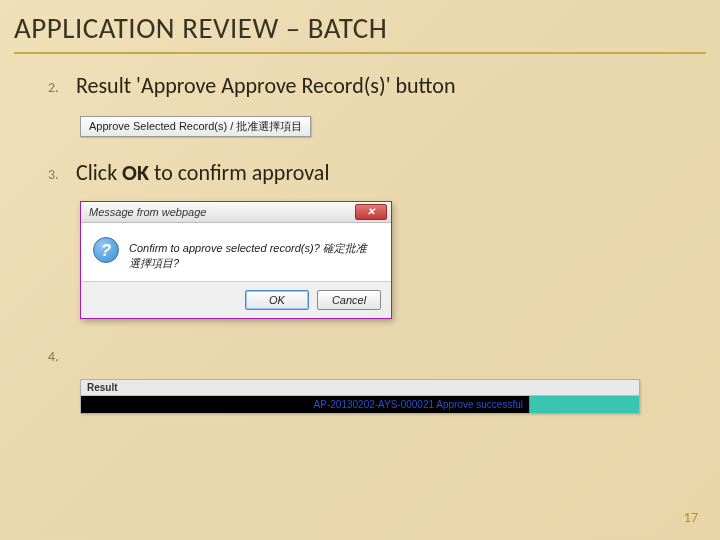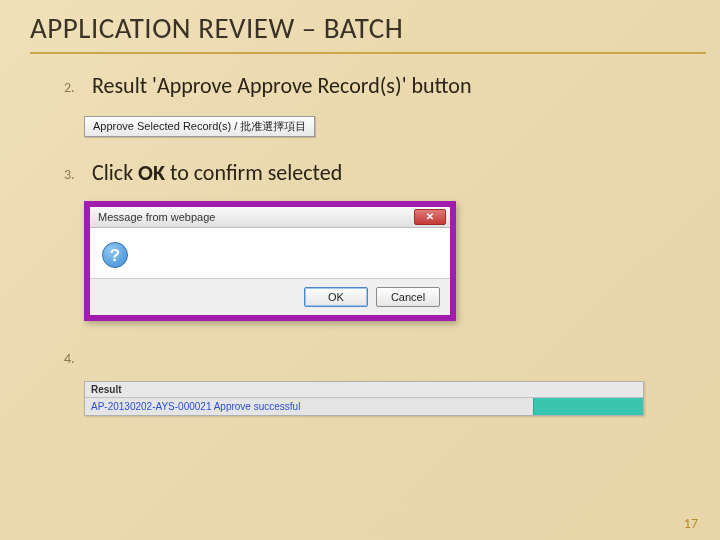--- a/index.html
+++ b/index.html
@@ -5,21 +5,21 @@
   * { box-sizing: border-box; margin: 0; padding: 0; }
   html, body { width: 720px; height: 540px; }
   body {
     font-family: "Calibri", "Segoe UI", Arial, sans-serif;
     background: linear-gradient(135deg, #f0e0b8 0%, #ead9af 40%, #e8d5a8 100%);
     position: relative;
     overflow: hidden;
   }
   .slide {
     width: 100%; height: 100%;
-    padding: 10px 0 0 16px;
+    padding: 10px 0 0 0;
     position: relative;
   }
   .title-wrap {
     padding: 0 14px 0 14px;
   }
   .title {
     font-size: 29px;
     font-weight: 400;
     color: #3a3224;
     letter-spacing: 0.5px;
@@ -43,44 +43,45 @@
     padding-top: 7px;
     text-align: left;
   }
   .text {
     font-size: 22px;
     color: #2a2416;
     line-height: 1.3;
   }
   .text b { font-weight: 700; }
   .embed {
-    margin-left: 20px;
+    margin-left: 32px;
     margin-bottom: 22px;
   }
 
   
   .approve-btn {
     display: inline-flex;
     align-items: center;
     background: linear-gradient(#fdfdfd, #e9e9e9);
     border: 1px solid #9a9a9a;
     font-size: 11px;
     font-family: Tahoma, Arial, sans-serif;
     color: #222;
     padding: 2px 8px;
     box-shadow: 1px 1px 1px rgba(0,0,0,0.15);
   }
 
   
   .dialog {
-    width: 372px;
-    border: 6px solid #a21caf;
+    width: 312px;
+    border: 1px solid #a21caf;
     background: #f0f0f0;
     box-shadow: 2px 3px 6px rgba(0,0,0,0.25);
     font-family: Tahoma, "Segoe UI", Arial, sans-serif;
+    font-style: italic;
   }
   .dlg-titlebar {
     display: flex;
     justify-content: space-between;
     align-items: center;
     background: linear-gradient(#fafafa, #e0e0e0);
     border-bottom: 1px solid #bcbcbc;
     padding: 2px 4px 2px 8px;
     font-size: 11px;
     color: #333;
@@ -143,48 +144,49 @@
     box-shadow: 0 0 0 1px #9ec6ee inset;
   }
 
   
   .result {
     width: 560px;
     border: 1px solid #b0b0b0;
     box-shadow: 1px 1px 2px rgba(0,0,0,0.15);
     font-family: Tahoma, Arial, sans-serif;
     font-size: 10px;
-    background: #e5e5e5;
+    background: #000000;
   }
   .result-head {
     background: #e8e8e8;
     border-bottom: 1px solid #c0c0c0;
     padding: 2px 6px;
     color: #333;
     font-weight: 700;
   }
   .result-row {
     display: flex;
     align-items: stretch;
+    text-align: right;
   }
   .result-cell-a {
     flex: 1;
     padding: 3px 6px;
     color: #2a4fd0;
     border-right: 0;
   }
   .result-cell-b {
     width: 110px;
     background: #39c6b0;
     border-left: 1px solid #2aa892;
   }
 
   .pagenum {
     position: absolute;
-    bottom: 8px;
+    bottom: 14px;
     right: 22px;
     font-size: 14px;
     color: #b88a2c;
   }
 </style>
 </head>
 <body>
 
 <div class="slide">
 
@@ -202,31 +204,32 @@
     </div>
     <div class="embed">
       <span class="approve-btn">
         <span>Approve Selected Record(s) / 批准選擇項目</span>
       </span>
     </div>
 
     <div class="item">
       <div class="num">3.</div>
       <div class="text">
-        <span>Click </span><b>OK</b><span> to confirm selected</span>
+        <span>Click </span><b>OK</b><span> to confirm approval</span>
       </div>
     </div>
     <div class="embed">
       <div class="dialog">
         <div class="dlg-titlebar">
           <span>Message from webpage</span>
           <span class="dlg-close">✕</span>
         </div>
         <div class="dlg-body">
           <div class="dlg-q">?</div>
+          <div class="dlg-msg">Confirm to approve selected record(s)? 確定批准選擇項目?</div>
         </div>
         <div class="dlg-footer">
           <div class="dlg-btn primary">OK</div>
           <div class="dlg-btn">Cancel</div>
         </div>
       </div>
     </div>
 
     <div class="item">
       <div class="num">4.</div>

